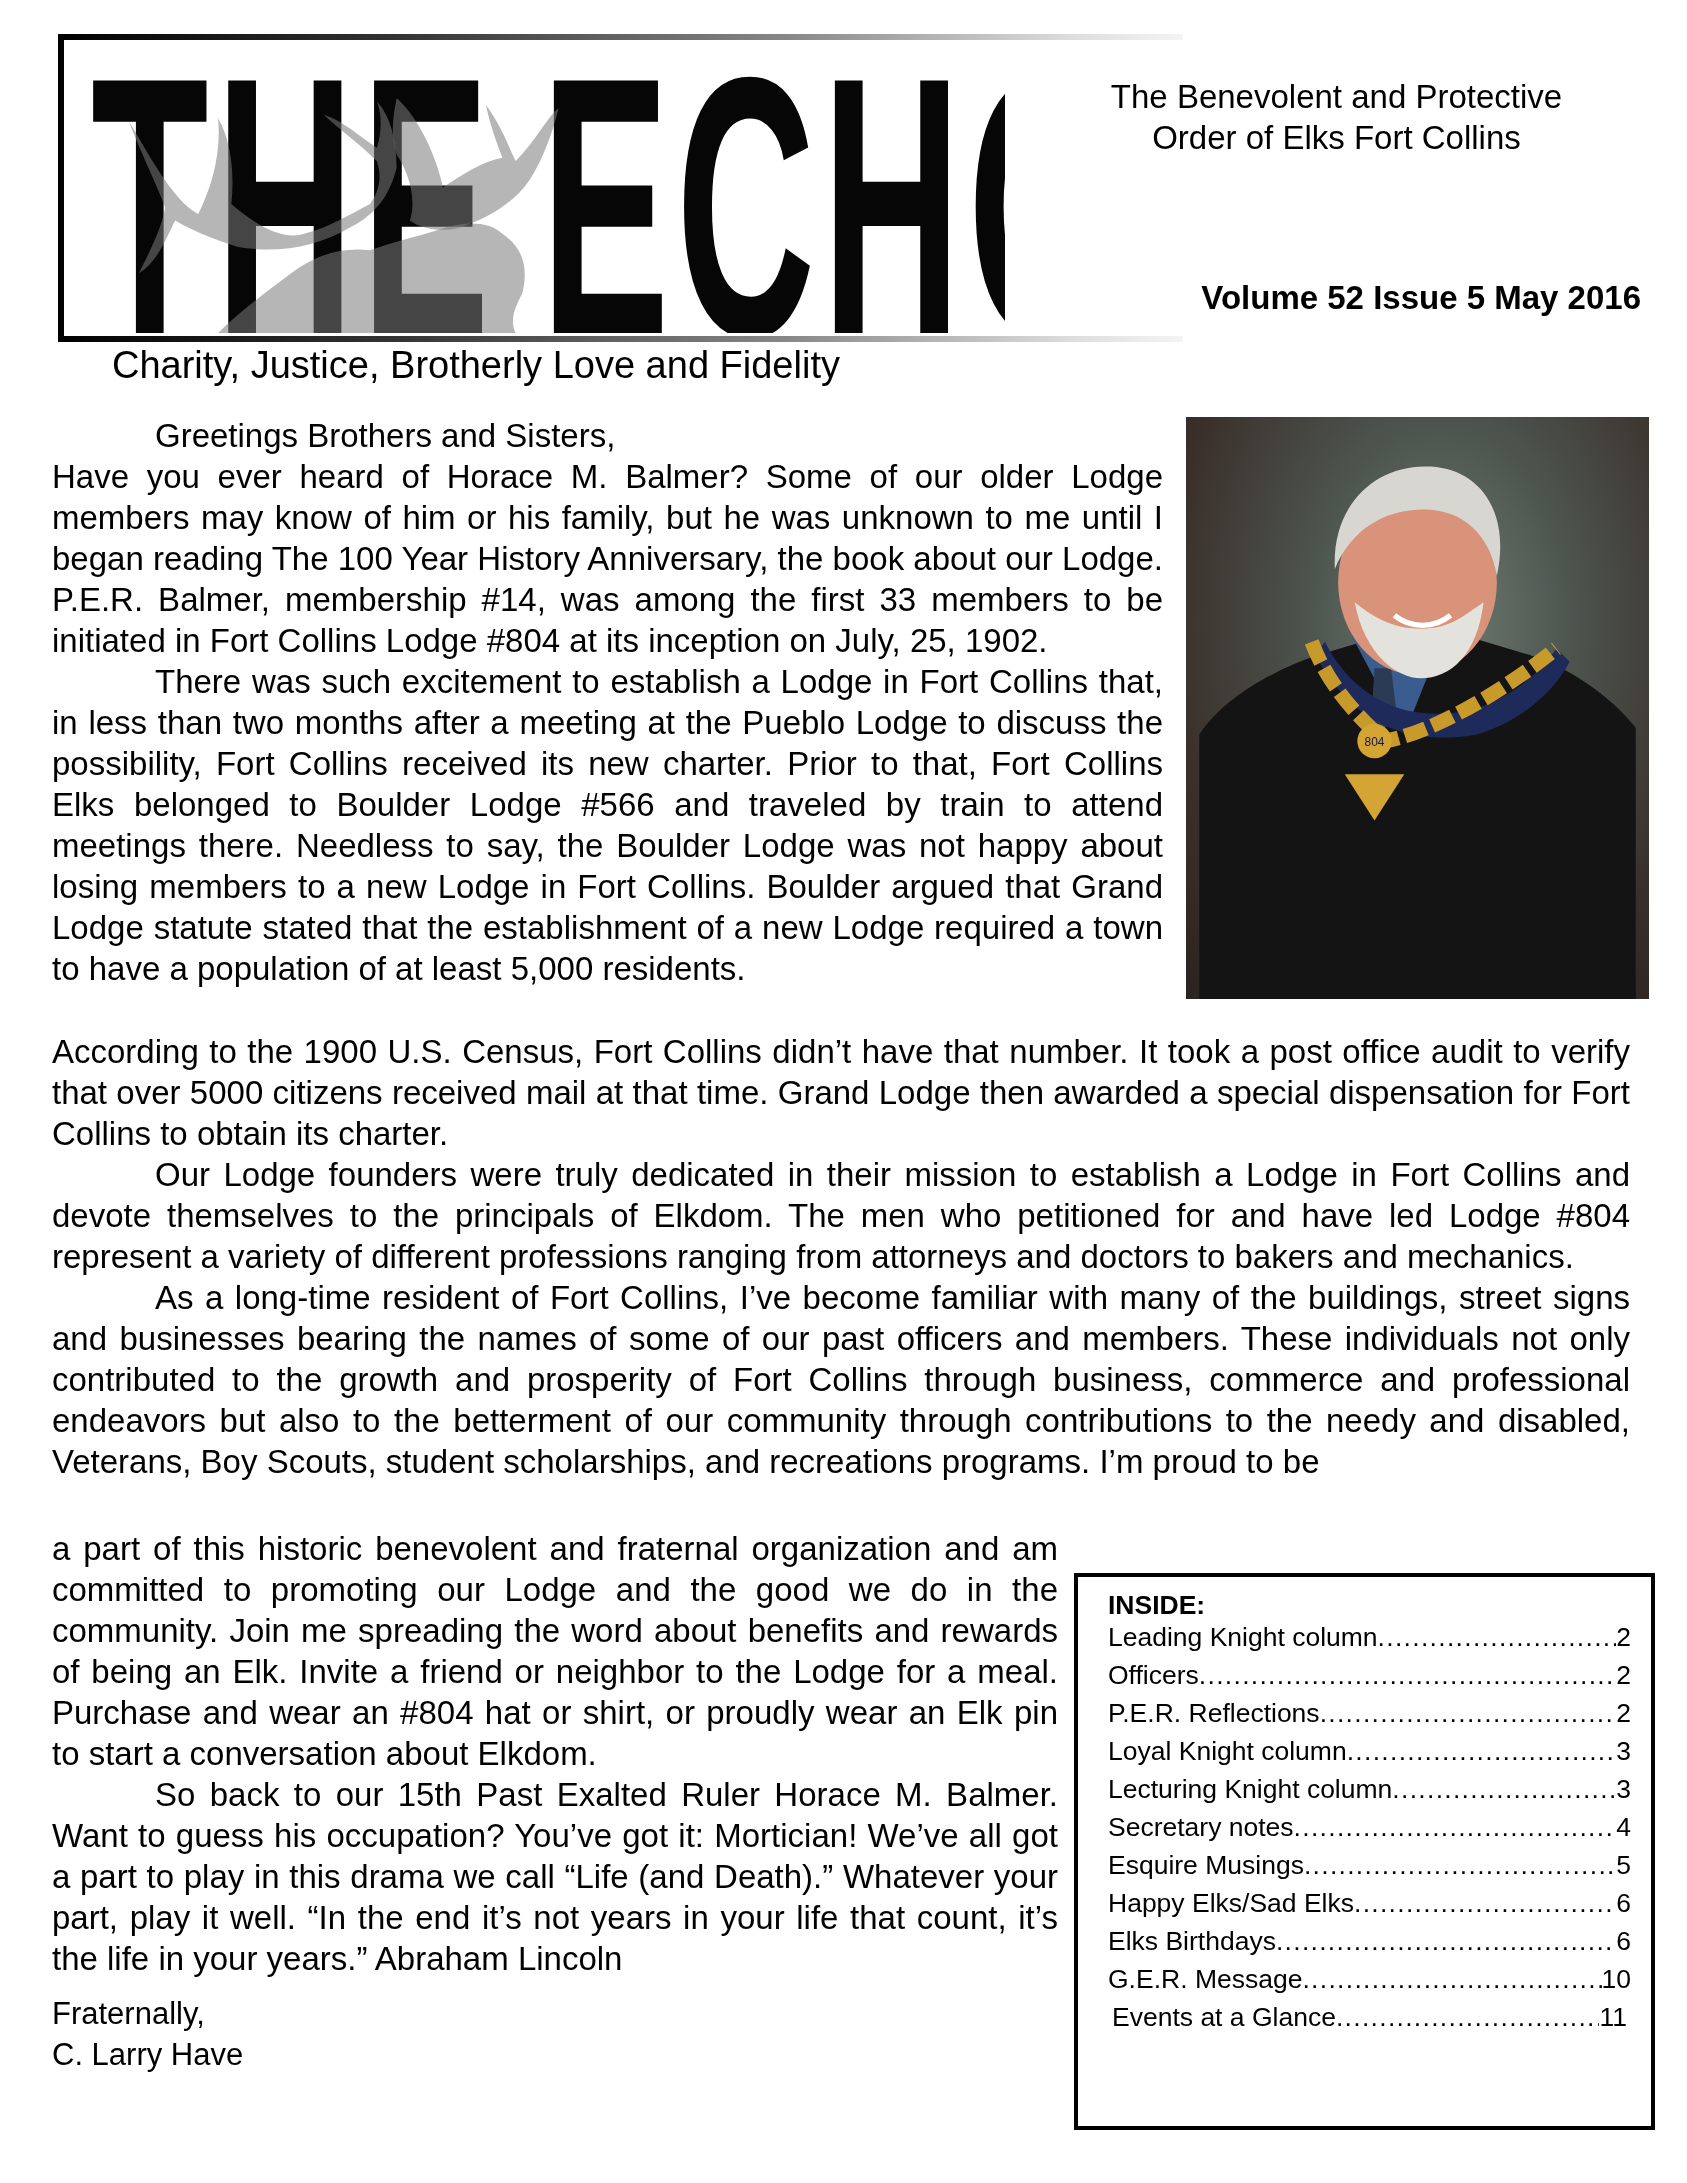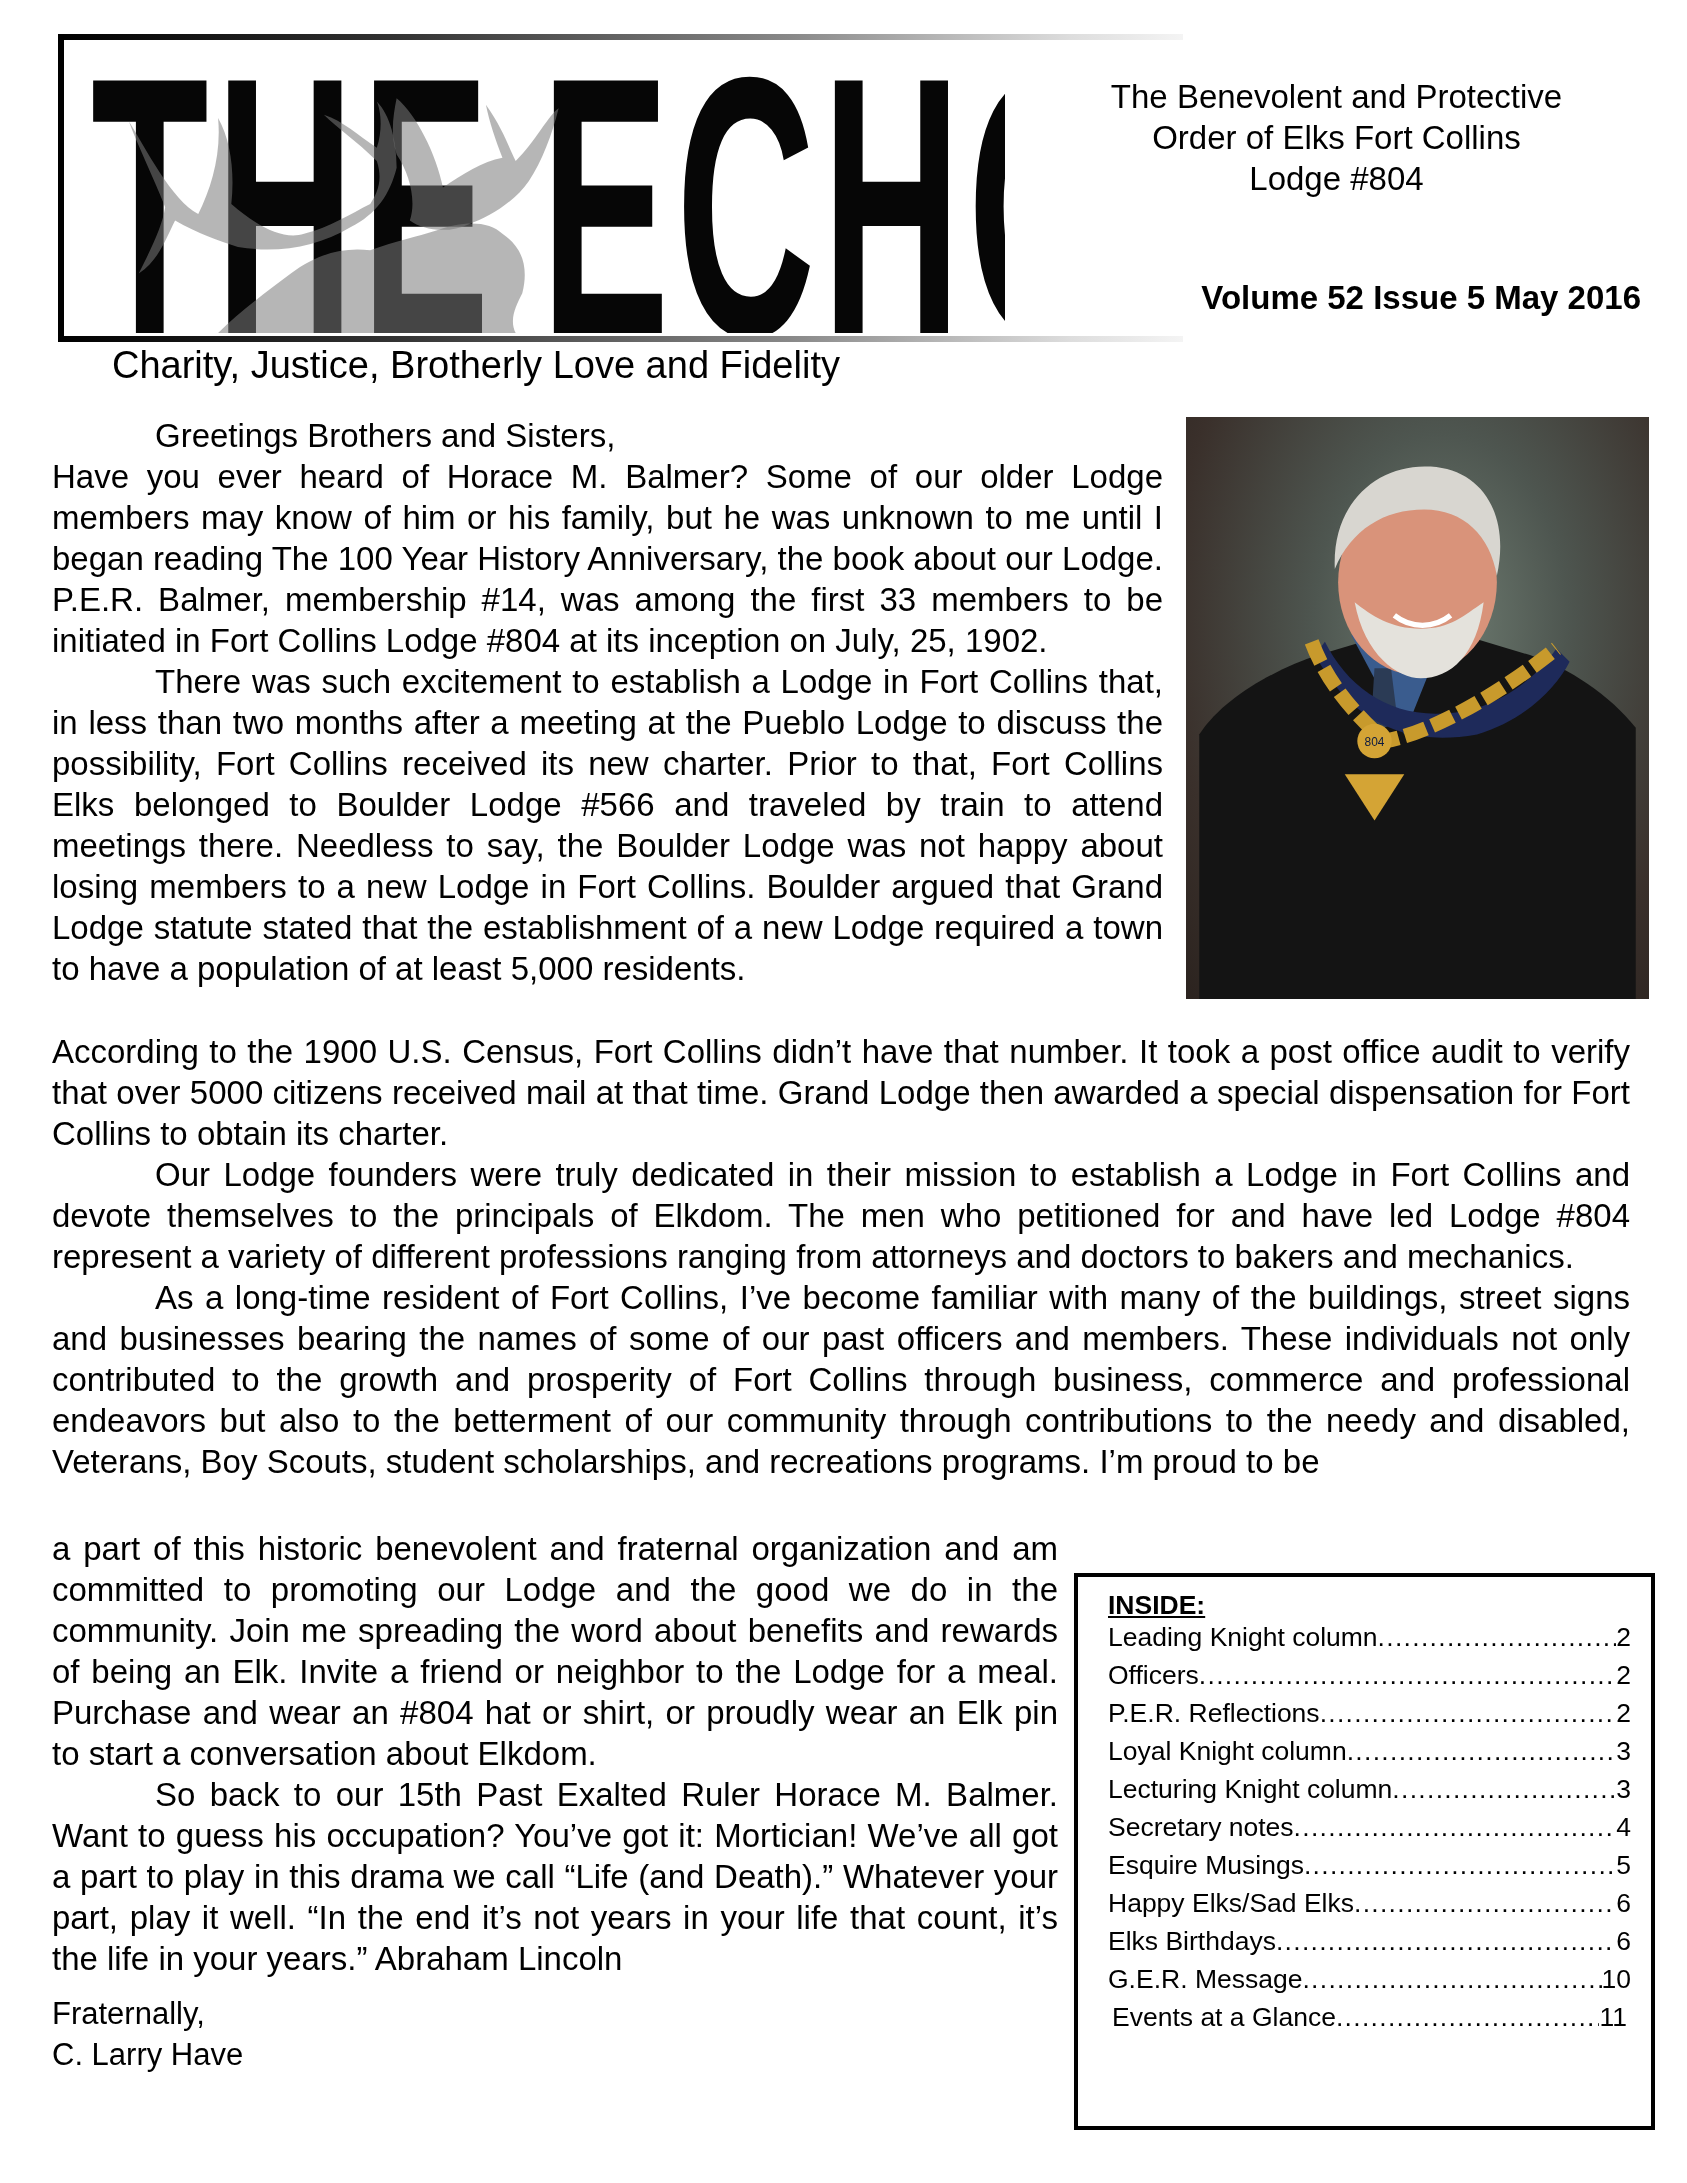--- a/index.html
+++ b/index.html
@@ -41,21 +41,21 @@
   .col-narrow { left:52px; width:1111px; }
   .col-full { left:52px; width:1578px; }
   .col-mid { left:52px; width:1006px; }
 
   .photo { position:absolute; left:1186px; top:417px; width:463px; height:582px;
            background:radial-gradient(ellipse at 55% 35%, #6f7d72 0%, #4e5650 35%, #3a302b 75%, #2b231f 100%); overflow:hidden; }
 
   
   .inside { position:absolute; left:1074px; top:1573px; width:581px; height:557px;
             border:4.6px solid #000; box-sizing:border-box; }
-  .inside-title { position:absolute; left:30px; top:13.2px; font-size:26.5px; font-weight:bold;text-decoration:underline; }
+  .inside-title { position:absolute; left:30px; top:13.2px; font-size:26.5px; font-weight:bold; }
   .toc { position:absolute; left:30px; top:41px; width:523px; }
   .toc-row { display:flex; align-items:baseline; font-size:26.5px; height:38px; line-height:38px; white-space:nowrap; }
   .toc-row .lbl { flex:0 0 auto; }
   .toc-row .dots { flex:1 1 auto; overflow:hidden; letter-spacing:1.3px; }
   .toc-row .dots::before { content:"........................................................................................................................"; }
   .toc-row .pg { flex:0 0 auto; }
   .toc-row.last { padding-left:4px; width:515px; }
 
   .signoff { position:absolute; left:52px; top:1993px; font-size:31px; line-height:41px; }
 </style>
@@ -77,21 +77,20 @@
 
     <path d="M500,85 C530,110 560,170 570,220 C600,200 630,180 660,175 C650,150 640,120 635,95 C660,130 670,160 680,180 C710,150 730,110 745,100 C735,140 720,180 700,210 C680,240 640,265 610,275 C580,290 540,285 520,270 C530,240 520,200 500,170 C490,140 495,110 500,85 Z" fill="#7a7a7a" opacity="0.55"></path>
 
     <path d="M560,285 C600,270 640,270 660,290 C690,310 700,340 690,380 C680,400 670,420 680,440 L230,440 C260,410 300,380 340,350 C380,320 420,310 460,315 C500,300 530,295 560,285 Z" fill="#7a7a7a" opacity="0.55"></path>
   </svg>
 </div>
 
 <div class="org-block">
   <div>The Benevolent and Protective</div>
   <div>Order of Elks Fort Collins</div>
-  <div>Lodge #804</div>
 </div>
 <div class="issue">Volume 52 Issue 5 May 2016</div>
 <div class="tagline">Charity, Justice, Brotherly Love and Fidelity</div>
 
 <div class="photo">
   <svg width="463" height="582" viewBox="0 0 700 880">
 
     <path d="M20,880 L20,480 C60,420 140,380 200,360 L300,330 L420,330 L520,360 C580,380 640,420 680,470 L680,880 Z" fill="#141414"></path>
 
     <path d="M250,330 L330,480 L390,330 Z" fill="#3a5c8e"></path>

